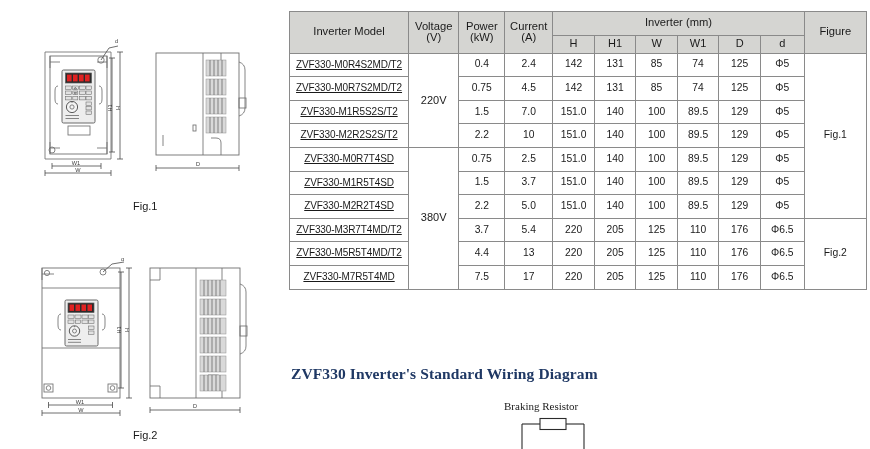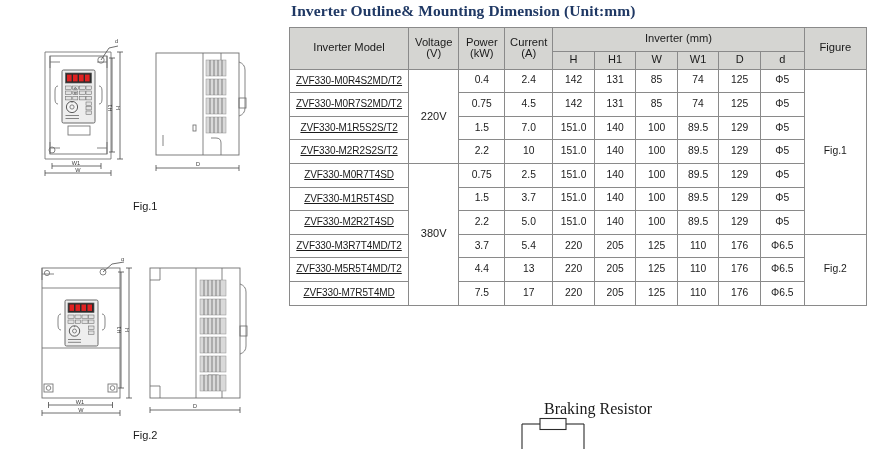--- a/index.html
+++ b/index.html
@@ -19,21 +19,21 @@
     font-weight:bold;
     color:#1f3864;
     font-size:15.5px;
     letter-spacing:.1px;
     white-space:nowrap;
   }
   #heading-outline{left:291px;top:2px;}
   #heading-wiring{left:291px;top:365px;}
 
   
-  .table-wrap{position:absolute;left:289px;top:27px;width:578px;}
+  .table-wrap{position:absolute;left:289px;top:11px;width:578px;}
   table.spec{
     border-collapse:collapse;
     width:578px;
     font-size:10.3px;
     color:#1a1a1a;
     table-layout:fixed;
   }
   table.spec th,table.spec td{
     border:1px solid #8a8a8a;
     text-align:center;
@@ -91,33 +91,31 @@
   .seg{fill:#e02222;}
   .btn{fill:#e2e2e2;stroke:#6a6a6a;stroke-width:.55;}
   .knob{fill:#f4f4f4;stroke:#4a4a4a;stroke-width:.9;}
   .vent{fill:#d9d9d9;stroke:#8f8f8f;stroke-width:.5;}
   .dimtxt{font-family:"Liberation Sans",sans-serif;font-size:5.6px;fill:#3a3a3a;}
   .wire{fill:none;stroke:#2b2b2b;stroke-width:1.1;}
   .res{fill:#ffffff;stroke:#2b2b2b;stroke-width:1.1;}
   .wlabel{
     position:absolute;
     font-family:"Liberation Serif",serif;
-    font-size:16px;
+    font-size:11px;
     color:#1a1a1a;
     white-space:nowrap;
-    margin-left:40px;
   }
   #braking-resistor-label{left:504px;top:400px;}
 </style>
 </head>
 <body>
 
 <div class="page">
 
-  <div class="heading" id="heading-outline">Inverter Outline&amp; Mounting Dimension (Unit:mm)</div>
 
   <div class="table-wrap">
     <table class="spec">
       <colgroup>
         <col class="c-model">
           <col class="c-volt">
           <col class="c-pow">
           <col class="c-cur">
         <col class="c-dim">
           <col class="c-dim">
@@ -463,20 +461,21 @@
           <path class="ln" d="M196 117 L196 133 M200 117 L200 133 M204 117 L204 133 M208 117 L208 133 M212 117 L212 133"></path>
         </g>
         <path class="ln-d" d="M142 152 L232 152"></path>
         <path class="ln-d" d="M142 149 L142 155 M232 149 L232 155"></path>
         <text class="dimtxt" x="187" y="150" text-anchor="middle">D</text>
       </g>
     </svg>
   </div>
   <div class="fig-caption" id="fig2-caption">Fig.2</div>
 
+  <div class="heading" id="heading-wiring">ZVF330 Inverter's Standard Wiring Diagram</div>
 
   <div class="wlabel" id="braking-resistor-label">Braking Resistor</div>
 
   <div class="draw" id="wiring-draw">
     <svg width="260" height="57" viewBox="0 0 260 57">
       <g>
         <path class="wire" d="M92 32 L110 32"></path>
         <rect class="res" x="110" y="26.5" width="26" height="11"></rect>
         <path class="wire" d="M136 32 L154 32"></path>
         <path class="wire" d="M92 32 L92 57"></path>

